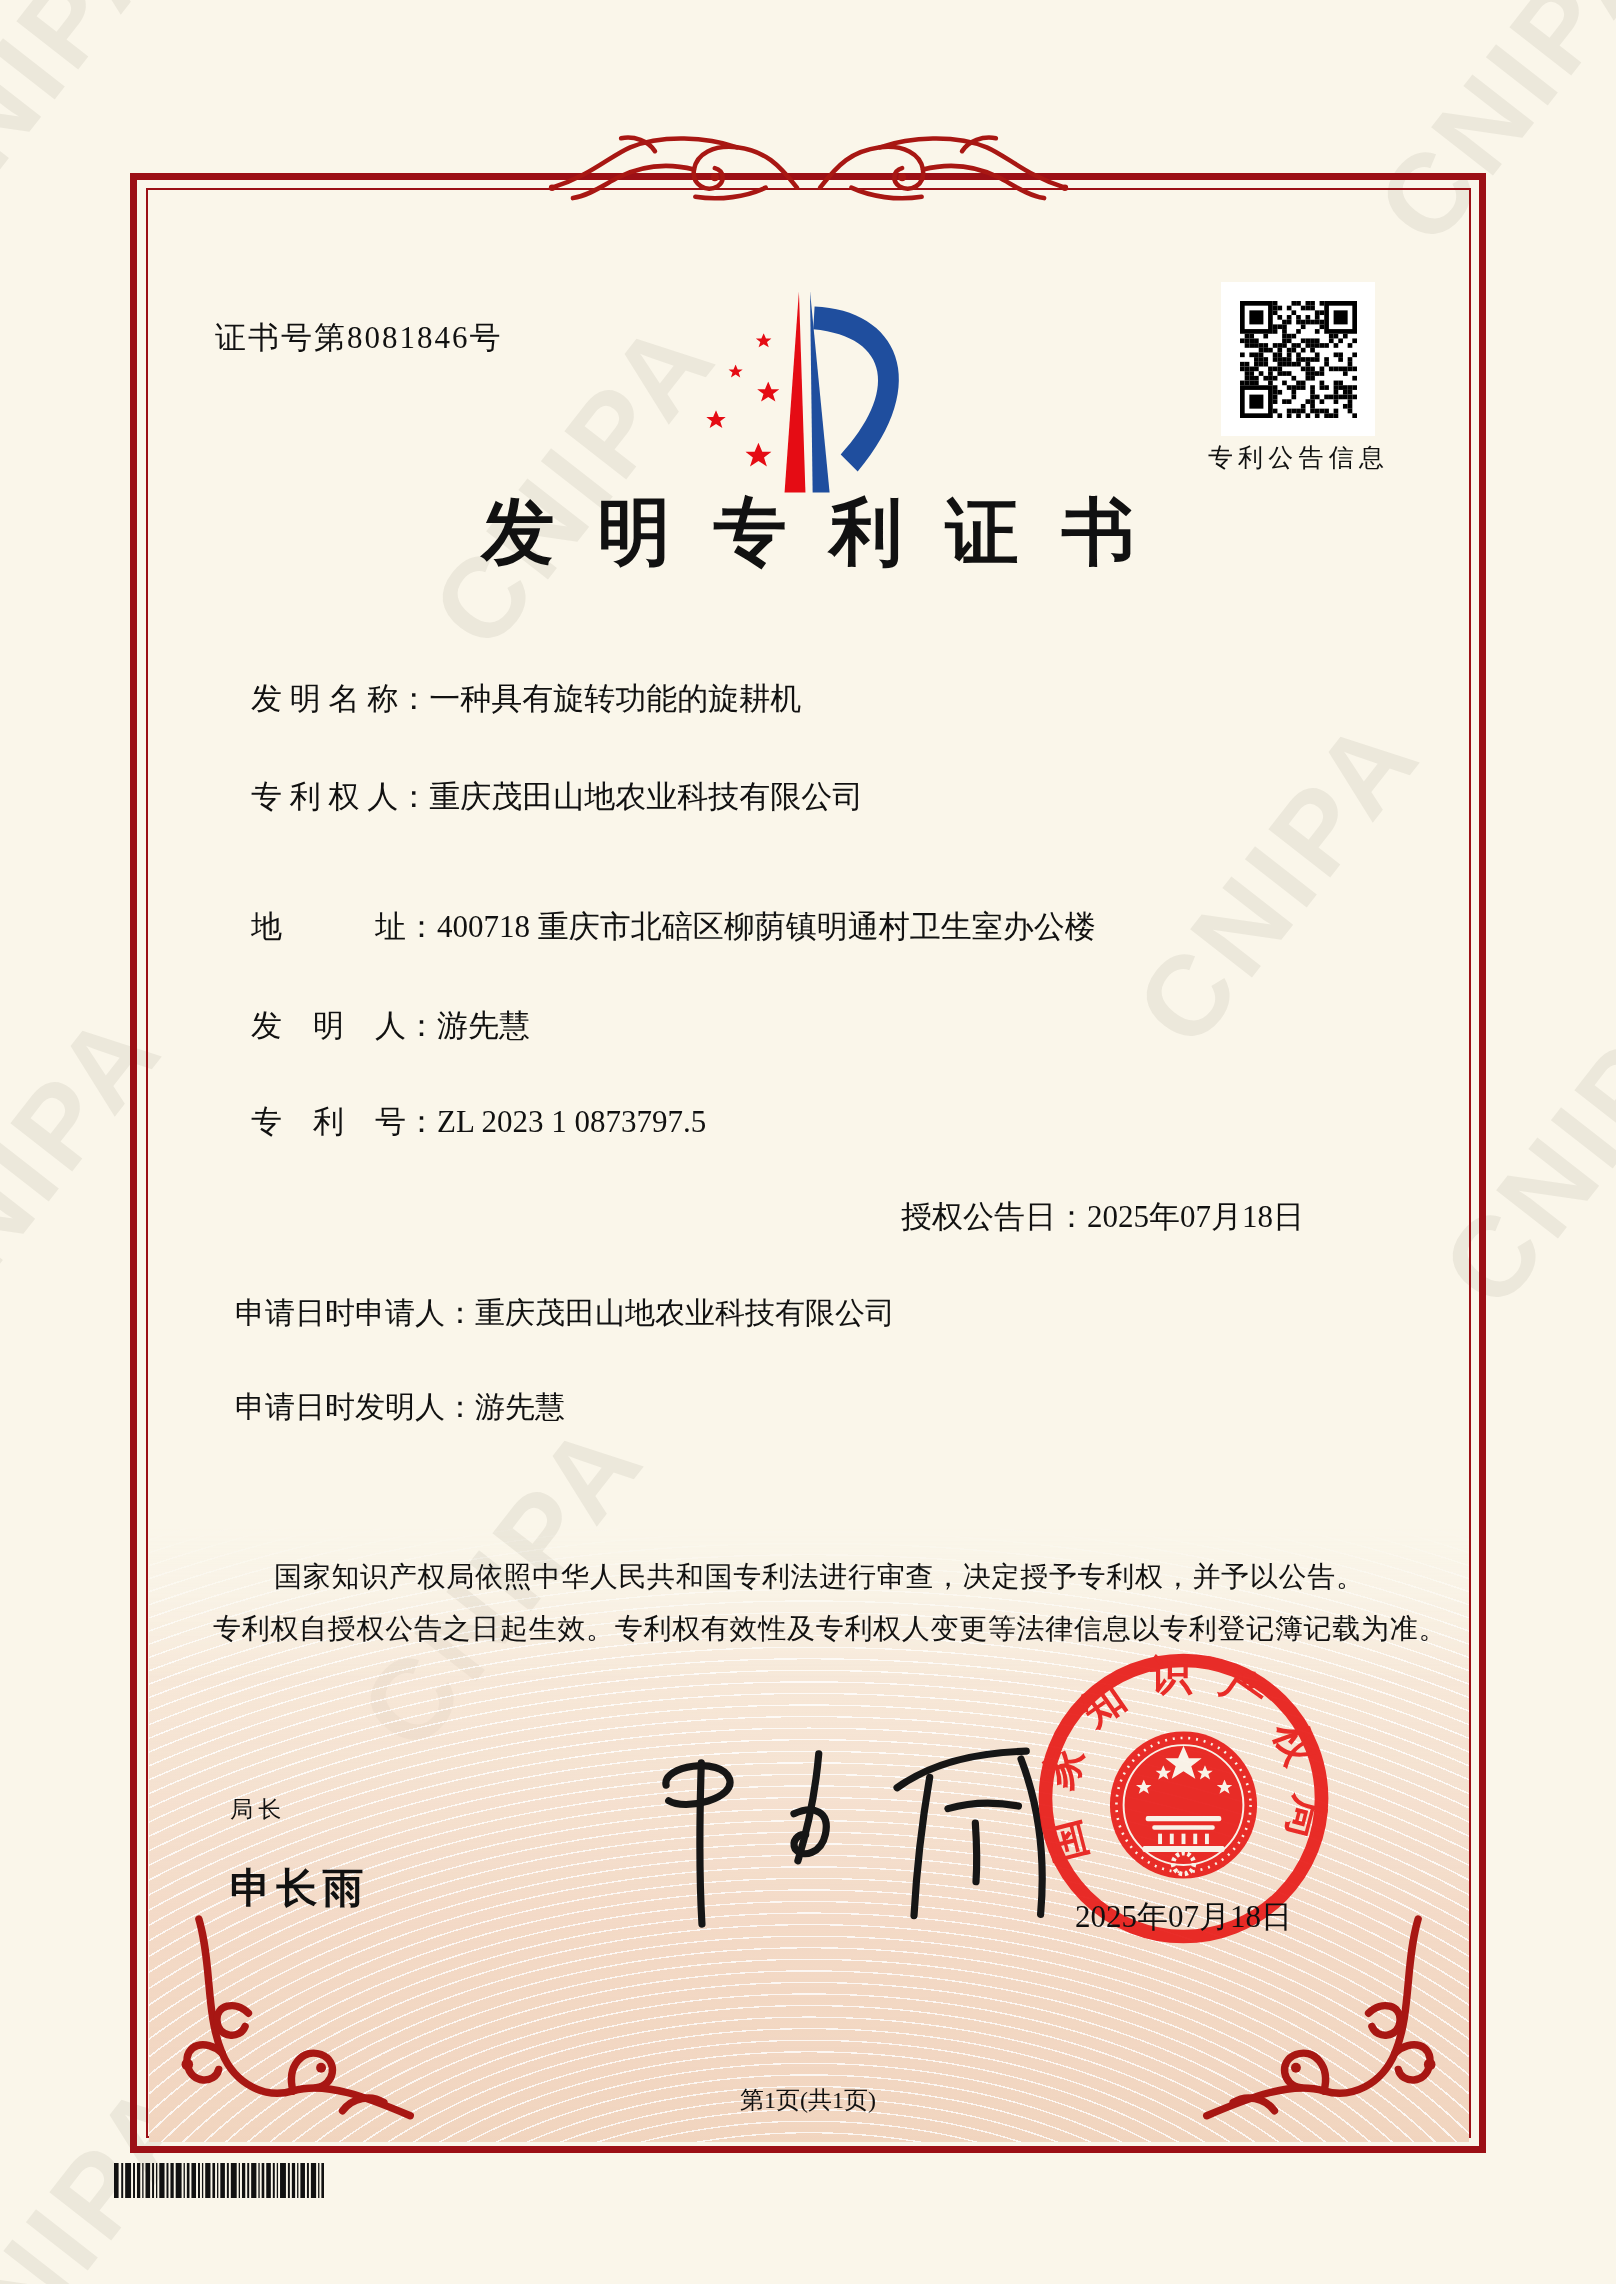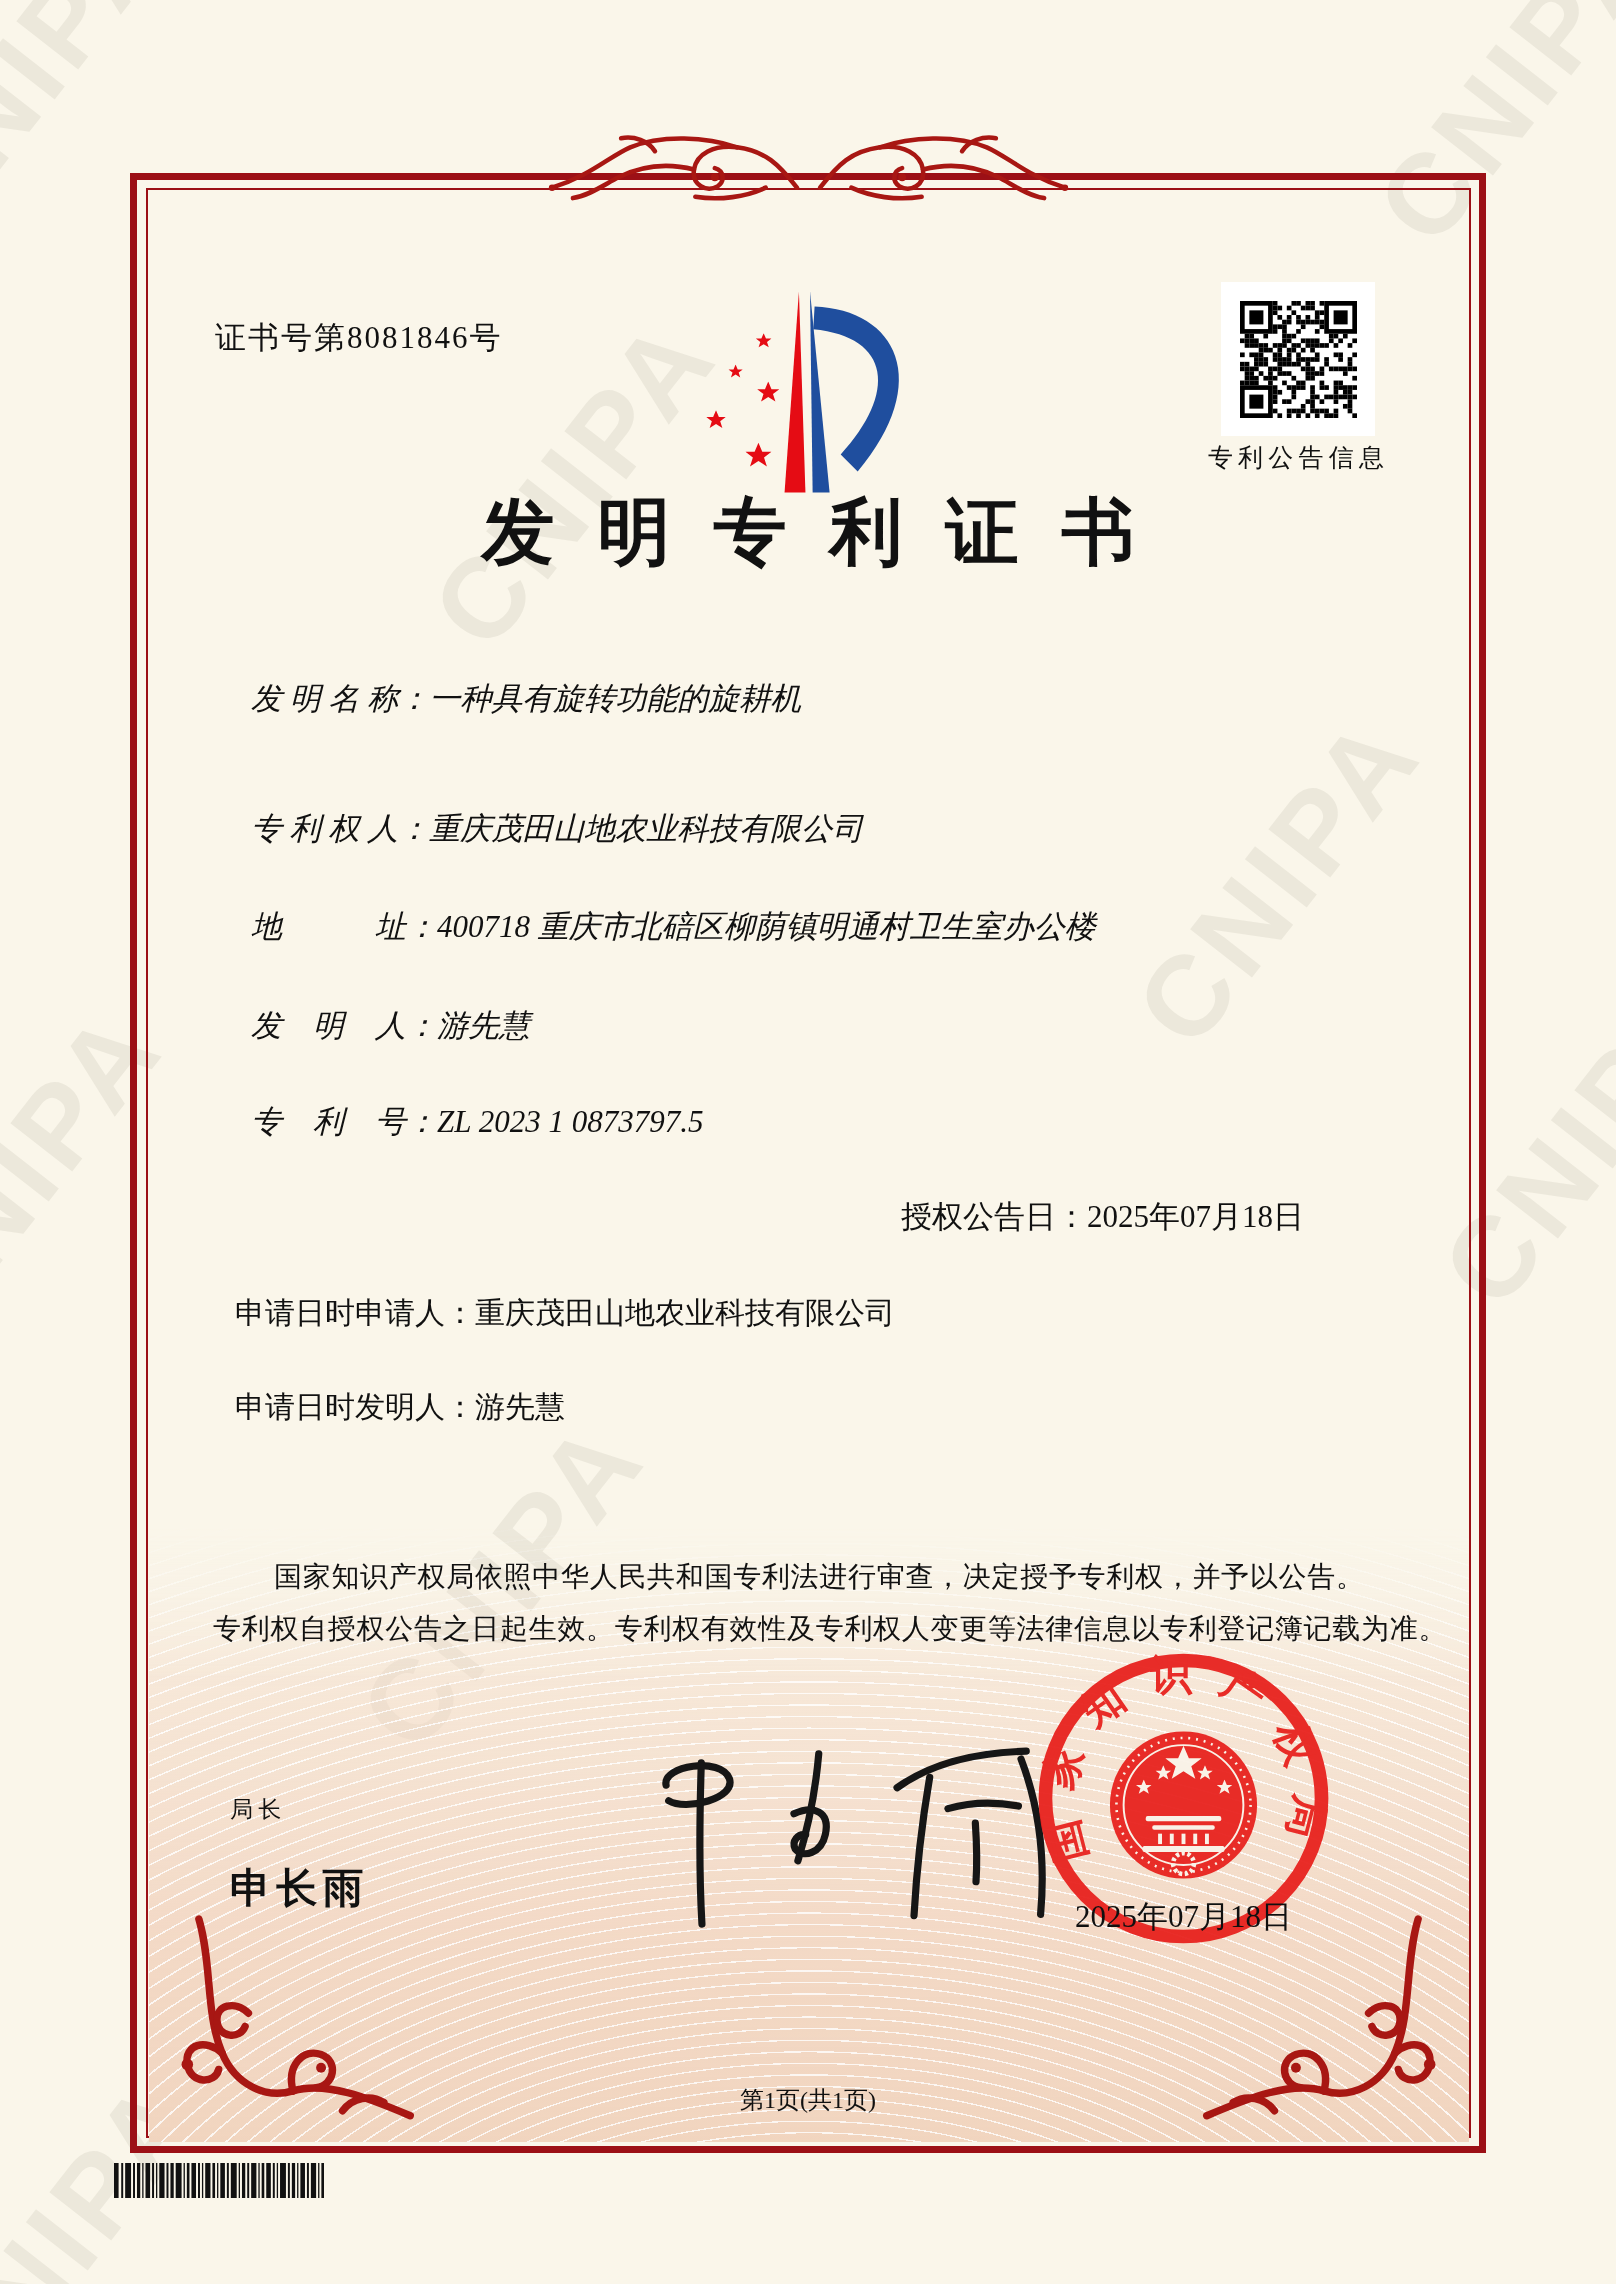--- a/index.html
+++ b/index.html
@@ -23,21 +23,21 @@
     mask-image:linear-gradient(to bottom,transparent,#000 26%);}
   .orn{position:absolute;color:#a81713;}
   .cert-no{position:absolute;left:215px;top:317px;font-size:31px;letter-spacing:2px;}
   .logo{position:absolute;left:701px;top:277px;width:235px;height:222px;}
   .qr-box{position:absolute;left:1221px;top:282px;width:154px;height:154px;background:#fff;
           display:flex;align-items:center;justify-content:center;}
   .qr-caption{position:absolute;left:1181px;top:441px;width:235px;text-align:center;
               font-size:25px;letter-spacing:5.2px;}
   .title{position:absolute;left:0;top:484px;width:100%;text-align:center;font-size:73px;
          font-weight:700;letter-spacing:43px;text-indent:43px;white-space:nowrap;font-family:Liberation Serif, serif;}
-  .row{position:absolute;left:251px;font-size:31px;white-space:nowrap;font-style:italic;}
+  .row{position:absolute;left:251px;font-size:31px;white-space:nowrap;}
   .row2{position:absolute;left:901px;font-size:31px;white-space:nowrap;}
   .rowS{position:absolute;left:235px;font-size:30px;white-space:nowrap;}
   .stmt1{position:absolute;left:274px;top:1558px;font-size:28px;letter-spacing:0.7px;white-space:nowrap;}
   .stmt2{position:absolute;left:213px;top:1610px;font-size:28px;letter-spacing:0.7px;white-space:nowrap;text-align:center;}
   .signer-title{position:absolute;left:230px;top:1794px;font-size:23px;font-weight:400;letter-spacing:5.2px;}
   .signer-name{position:absolute;left:230px;top:1861px;font-size:41px;font-weight:700;letter-spacing:5.2px;}
   .signature{position:absolute;left:623px;top:1725px;width:522px;height:209px;}
   .seal{position:absolute;left:1037px;top:1652px;width:293px;height:293px;opacity:.94;}
   .seal-date{position:absolute;left:1053px;top:1896px;width:261px;text-align:center;font-size:31px;color:#101010;}
   .footer{position:absolute;left:0;top:2084px;width:100%;text-align:center;font-size:24px;}
@@ -378,21 +378,21 @@
         </g>
       </svg>
   </div>
   <div class="qr-caption">专利公告信息</div>
 
   <div class="title">发明专利证书</div>
 
   <div class="row" style="top:678px">
     <span>发 明 名 称：</span><span>一种具有旋转功能的旋耕机</span>
   </div>
-  <div class="row" style="top:808px">
+  <div class="row" style="top:776px">
     <span>专 利 权 人：</span><span>重庆茂田山地农业科技有限公司</span>
   </div>
   <div class="row" style="top:906px">
     <span>地　　　址：</span><span>400718 重庆市北碚区柳荫镇明通村卫生室办公楼</span>
   </div>
   <div class="row" style="top:1005px">
     <span>发　明　人：</span><span>游先慧</span>
   </div>
   <div class="row" style="top:1101px">
     <span>专　利　号：</span><span>ZL 2023 1 0873797.5</span>

